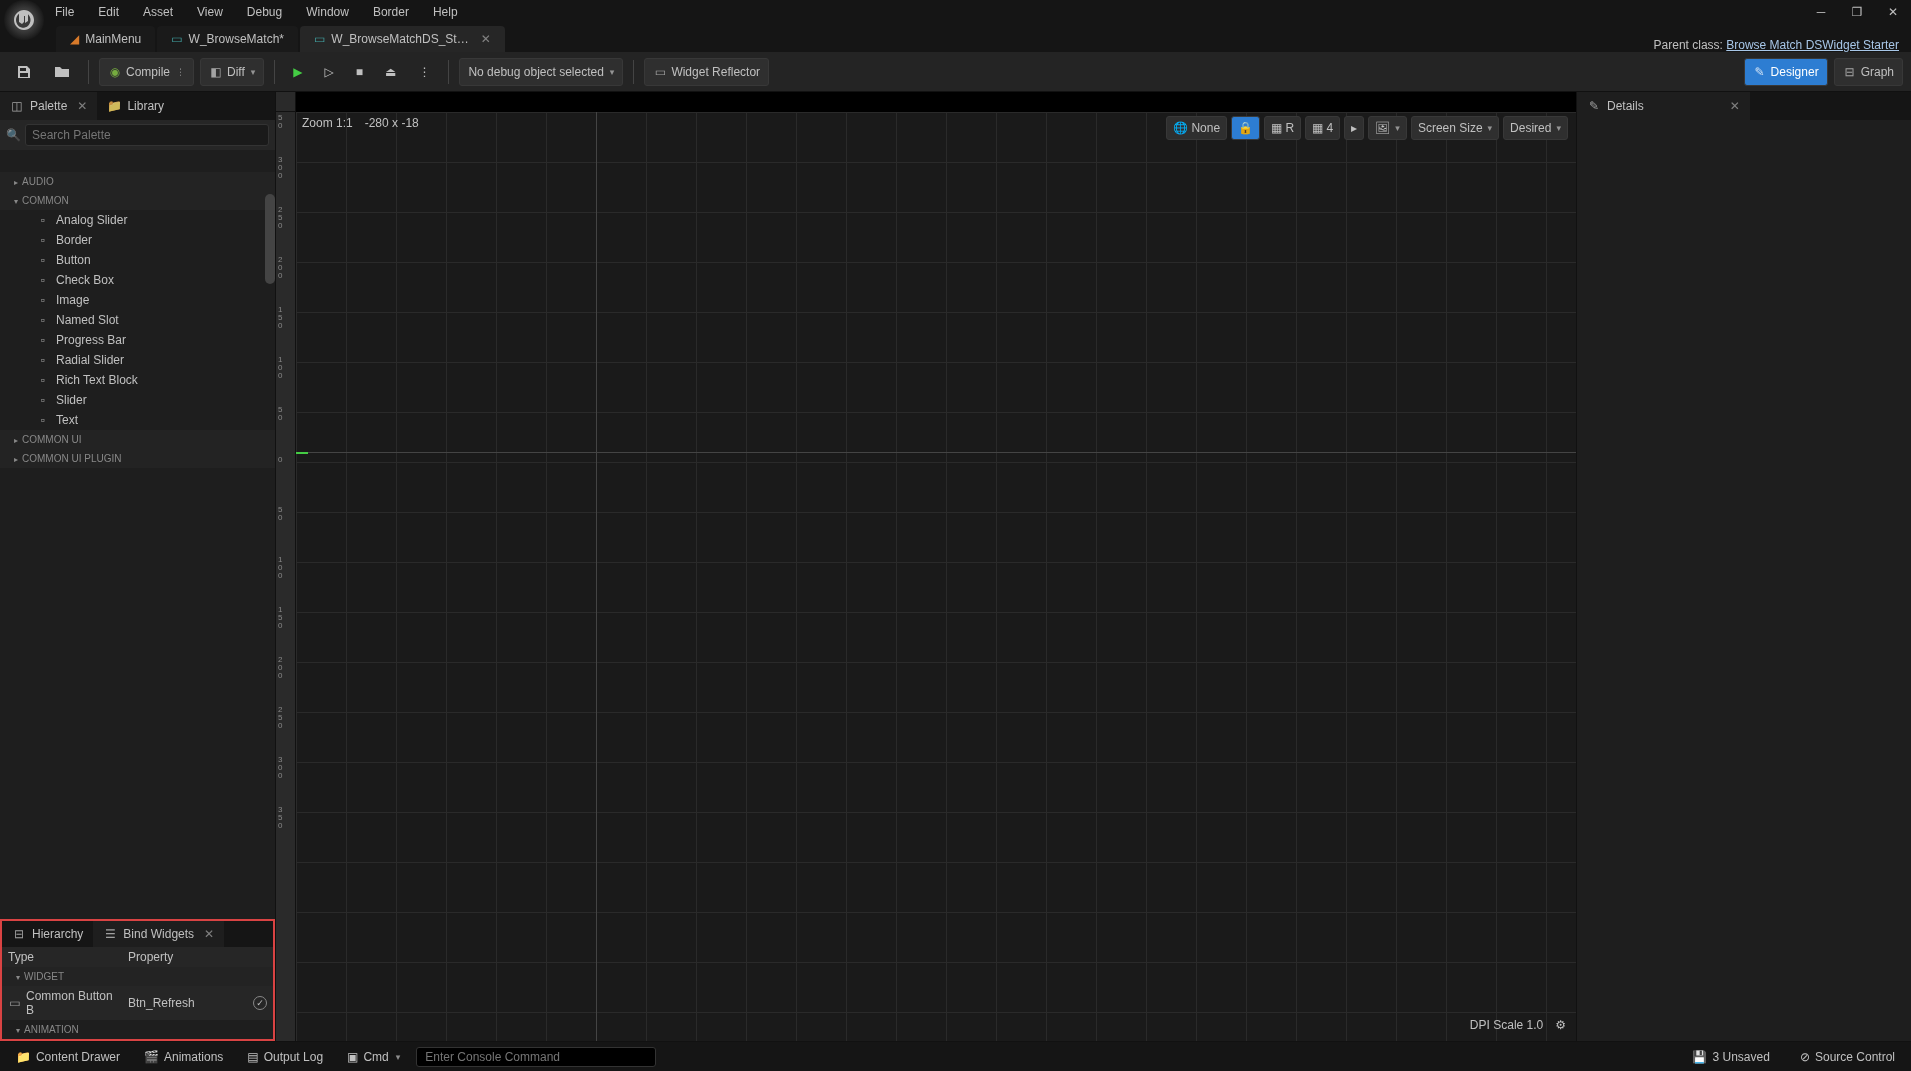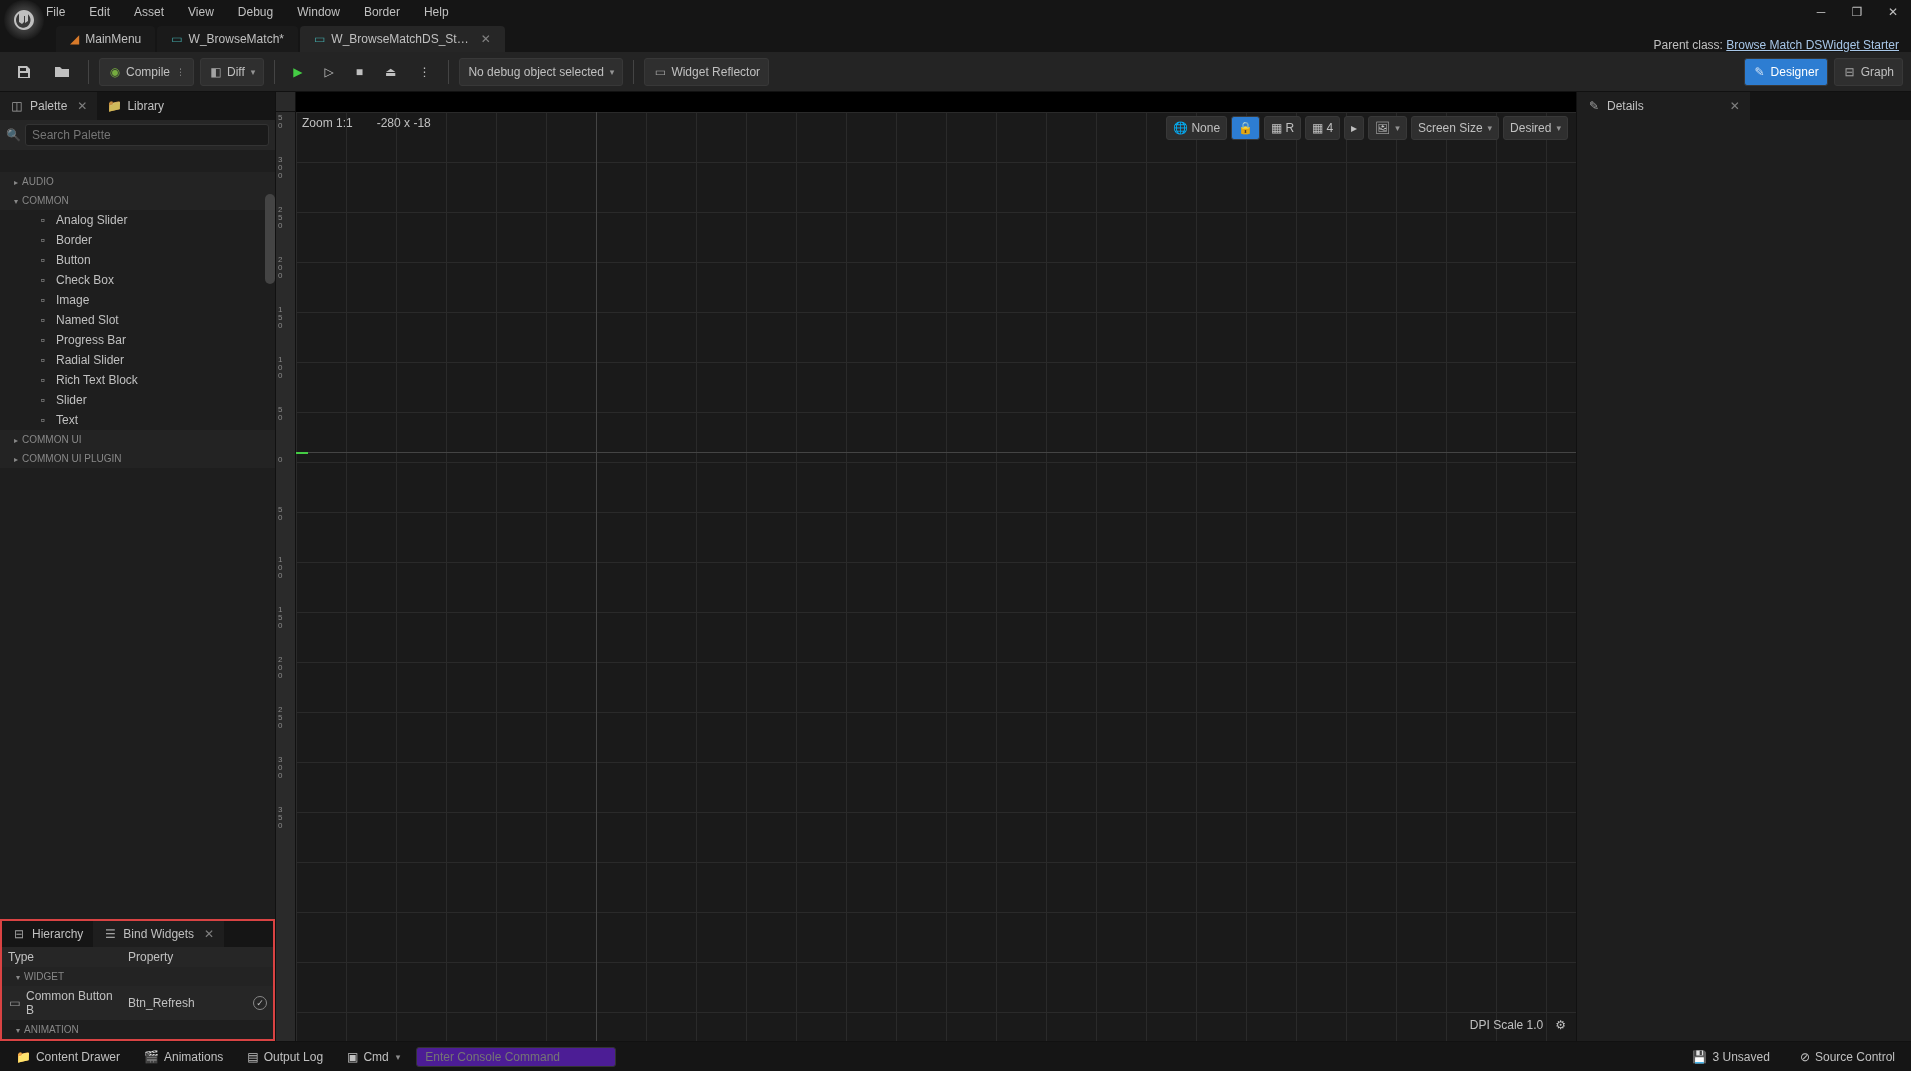--- a/index.html
+++ b/index.html
@@ -1,20 +1,20 @@
 <!DOCTYPE html>
 <html><head>
 <meta charset="utf-8">
 <style>
 * { margin: 0; padding: 0; box-sizing: border-box; font-family: "Segoe UI", Tahoma, sans-serif; font-size: 12px; color: #c0c0c0; }
 html, body { width: 100%; height: 100%; background: #1a1a1a; overflow: hidden; }
 .root { display: flex; flex-direction: column; height: 100vh; }
 
 
-.menubar { height: 24px; background: #151515; display: flex; align-items: center; padding-left: 34px; position: relative; }
+.menubar { height: 24px; background: #151515; display: flex; align-items: center; padding-left: 43px; position: relative; }
 .logo { position: absolute; left: 4px; top: 0; width: 40px; height: 40px; background: radial-gradient(circle, #3a3a3a 40%, #1a1a1a 70%); border-radius: 50%; z-index: 10; display:flex; align-items:center; justify-content:center;}
 .logo svg { width: 24px; height: 24px; fill: #c0c0c0;}
 .menubar .menu-item { padding: 4px 12px; cursor: pointer; }
 .window-controls { margin-left: auto; display: flex; }
 .window-controls div { width: 36px; height: 24px; display: flex; align-items: center; justify-content: center; cursor: pointer; }
 
 
 .asset-tabs { height: 28px; background: #151515; display: flex; align-items: flex-end; padding-left: 56px; }
 .asset-tab { height: 26px; padding: 0 14px; display: flex; align-items: center; gap: 6px; background: #1a1a1a; cursor: pointer; border-radius: 4px 4px 0 0; margin-right: 2px;}
 .asset-tab.active { background: #262626; }
@@ -68,36 +68,36 @@
 .vp-ruler-h { height: 20px; background: #2a2a2a; position: relative; margin-left: 20px; overflow: hidden; border-bottom:1px solid #111;}
 .vp-ruler-h .tick { position: absolute; top: 2px; font-size: 9px; color: #888; }
 .vp-body { flex: 1; display: flex; min-height: 0;}
 .vp-ruler-v { width: 20px; background: #2a2a2a; position: relative; overflow: hidden; border-right:1px solid #111;}
 .vp-ruler-v .tick { position: absolute; left: 2px; font-size: 9px; color: #888; writing-mode: horizontal-tb; }
 .vp-canvas { flex: 1; position: relative; background: #1a1a1a; overflow: hidden;}
 .vp-grid { position:absolute; inset:0; background-image: linear-gradient(#2a2a2a 1px, transparent 1px), linear-gradient(90deg, #2a2a2a 1px, transparent 1px); background-size: 50px 50px;}
 .vp-origin-v { position:absolute; top:0; bottom:0; left:300px; width:1px; background:#444;}
 .vp-origin-h { position:absolute; left:0; right:0; top:340px; height:1px; background:#444;}
 .vp-green-marker { position:absolute; left:0; top:340px; width:12px; height:2px; background:#4c4;}
-.vp-topleft { position: absolute; top: 4px; left: 6px; color: #aaa; font-size: 16px; display:flex; gap:24px;}
+.vp-topleft { position: absolute; top: 4px; left: 6px; color: #aaa; font-size: 16px; display:flex; gap:12px;}
 .vp-toolbar { position: absolute; top: 4px; right: 8px; display: flex; gap: 4px; align-items: center;}
 .vp-btn { height: 24px; padding: 0 6px; background: #2f2f2f; border-radius: 3px; display: flex; align-items: center; cursor: pointer; gap:3px; border:1px solid #383838;}
 .vp-dpi { position: absolute; bottom: 6px; right: 10px; color: #aaa; font-size: 18px; display:flex; align-items:center; gap:6px;}
 .refresh-widget { position: absolute; left: 295px; top: 355px; width: 270px; height: 70px; border: 1px dashed #888; display:flex; align-items:center; justify-content:center;}
 .refresh-widget .handle { position:absolute; left:-12px; top:50%; transform:translateY(-50%); width:20px; height:20px; background:#e8e8e8;}
 .refresh-text { font-family: monospace; font-size: 42px; letter-spacing: 2px; color: #e8e8e8; font-weight: bold;}
 
 
 .right { width: 335px; background: #1e1e1e; border-left:1px solid #111;}
 .right .panel-tabs { background: #151515;}
 
 
 .bottombar { height: 30px; background: #151515; display: flex; align-items: center; gap: 8px; padding: 0 8px; border-top:1px solid #111;}
 .bbtn { height: 22px; padding: 0 8px; display: flex; align-items: center; gap: 5px; cursor: pointer; border-radius: 2px;}
-.console-input { background: #4c1d95; border: 1px solid #333; padding: 2px 8px; color: #888; width: 200px; border-radius:3px;}
+.console-input { background: #000000; border: 1px solid #333; padding: 2px 8px; color: #888; width: 240px; border-radius:3px;}
 .blabel-right { margin-left: auto; display: flex; gap: 14px; }
 
 .icon { display: inline-flex; width: 14px; height: 14px; align-items: center; justify-content: center; opacity: .8;}
 svg { fill: currentColor; }
 </style>
 </head>
 <body>
 
 <div class="root">
 

